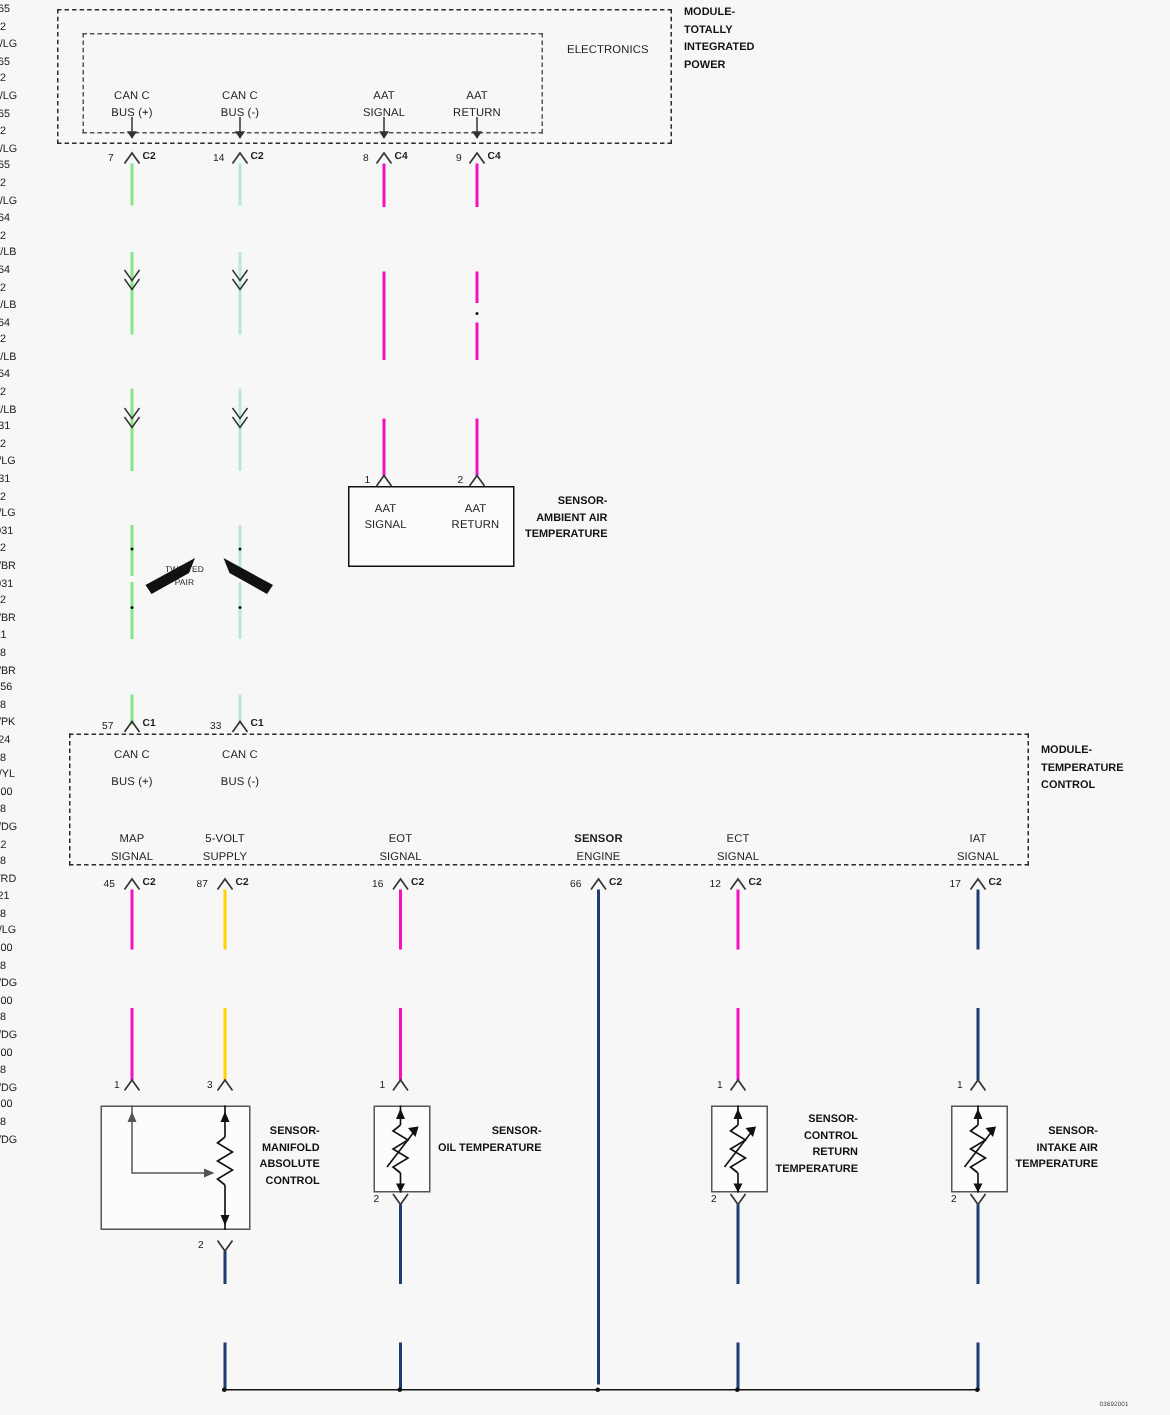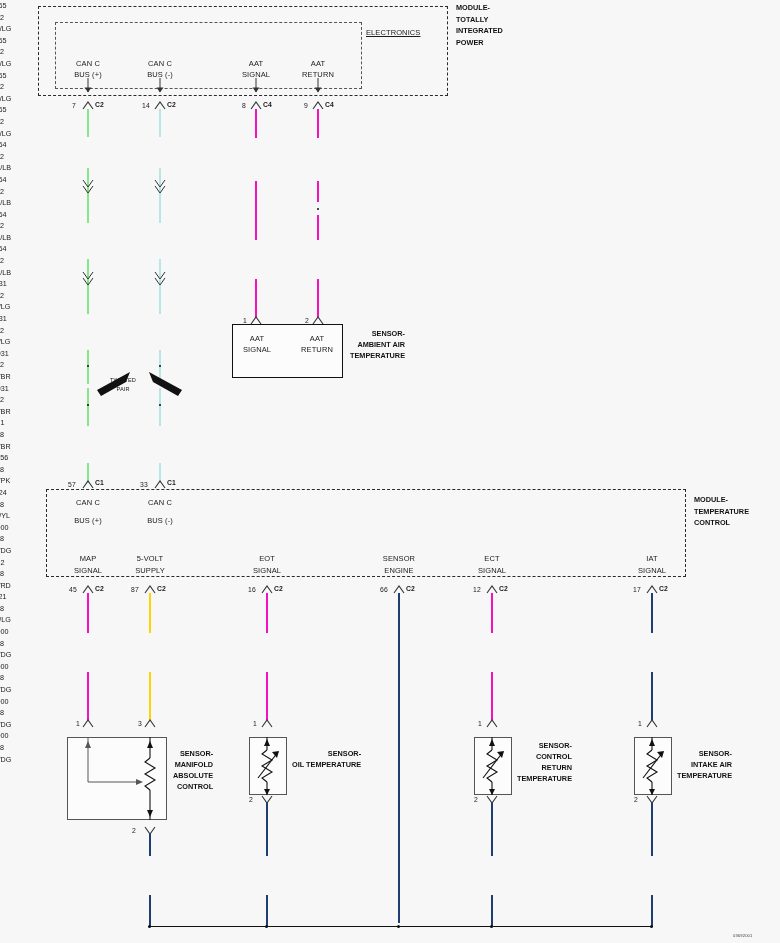--- a/index.html
+++ b/index.html
@@ -62,21 +62,21 @@
 
   <div class="dash-box" style="left:38px;top:6px;width:410px;height:90px;"></div>
   <div class="dash-box inner" style="left:55px;top:22px;width:307px;height:67px;"></div>
 
   <div class="mlabel abs" style="left:456px;top:2px;">
     <div>MODULE-</div>
     <div>TOTALLY</div>
     <div>INTEGRATED</div>
     <div>POWER</div>
   </div>
-  <div class="t" style="left:366px;top:28px;text-decoration:underline;">ELECTRONICS</div>
+  <div class="t" style="left:378px;top:28px;">ELECTRONICS</div>
 
   <div class="t c" style="left:88px;top:59px;">CAN C</div>
   <div class="t c" style="left:88px;top:70px;">BUS (+)</div>
   <div class="t c" style="left:160px;top:59px;">CAN C</div>
   <div class="t c" style="left:160px;top:70px;">BUS (-)</div>
   <div class="t c" style="left:256px;top:59px;">AAT</div>
   <div class="t c" style="left:256px;top:70px;">SIGNAL</div>
   <div class="t c" style="left:318px;top:59px;">AAT</div>
   <div class="t c" style="left:318px;top:70px;">RETURN</div>
 
@@ -271,21 +271,21 @@
   <div class="t c" style="left:88px;top:516px;">BUS (+)</div>
   <div class="t c" style="left:160px;top:498px;">CAN C</div>
   <div class="t c" style="left:160px;top:516px;">BUS (-)</div>
 
   <div class="t c" style="left:88px;top:554px;">MAP</div>
   <div class="t c" style="left:88px;top:566px;">SIGNAL</div>
   <div class="t c" style="left:150px;top:554px;">5-VOLT</div>
   <div class="t c" style="left:150px;top:566px;">SUPPLY</div>
   <div class="t c" style="left:267px;top:554px;">EOT</div>
   <div class="t c" style="left:267px;top:566px;">SIGNAL</div>
-  <div class="t c" style="left:399px;top:554px;">SENSOR</div>
+  <div class="t c" style="left:399px;top:554px;font-weight:bold;">SENSOR</div>
   <div class="t c" style="left:399px;top:566px;">ENGINE</div>
   <div class="t c" style="left:492px;top:554px;">ECT</div>
   <div class="t c" style="left:492px;top:566px;">SIGNAL</div>
   <div class="t c" style="left:652px;top:554px;">IAT</div>
   <div class="t c" style="left:652px;top:566px;">SIGNAL</div>
 
   <div class="t sm" style="left:69px;top:585px;">45</div>
   <div class="t sm b" style="left:95px;top:584px;">C2</div>
   <div class="t sm" style="left:131px;top:585px;">87</div>
   <div class="t sm b" style="left:157px;top:584px;">C2</div>

